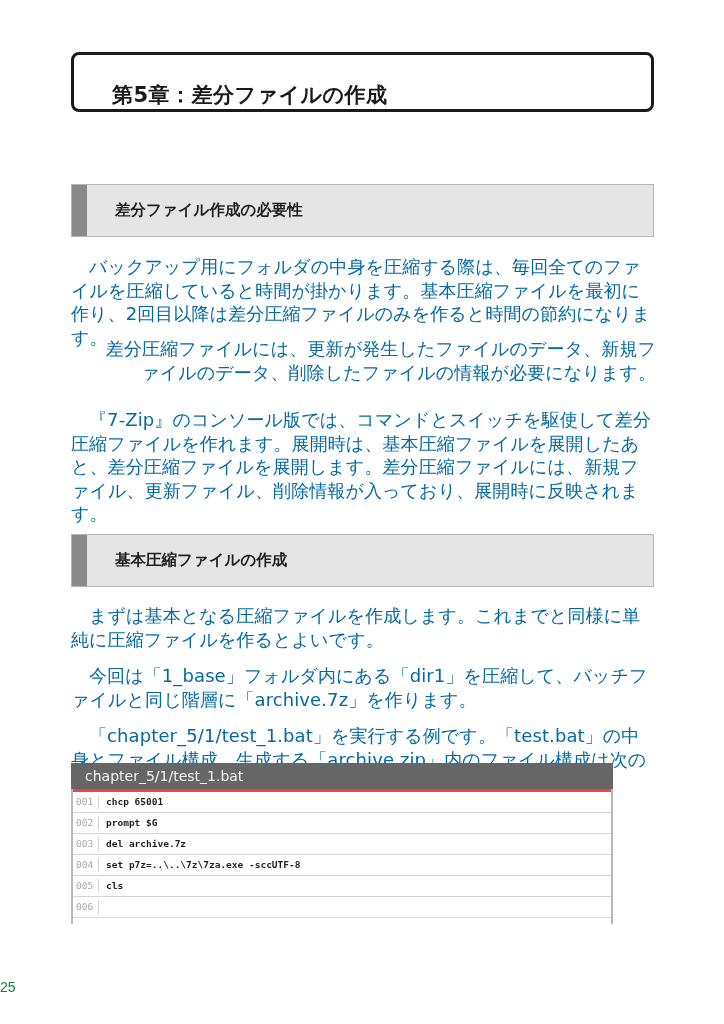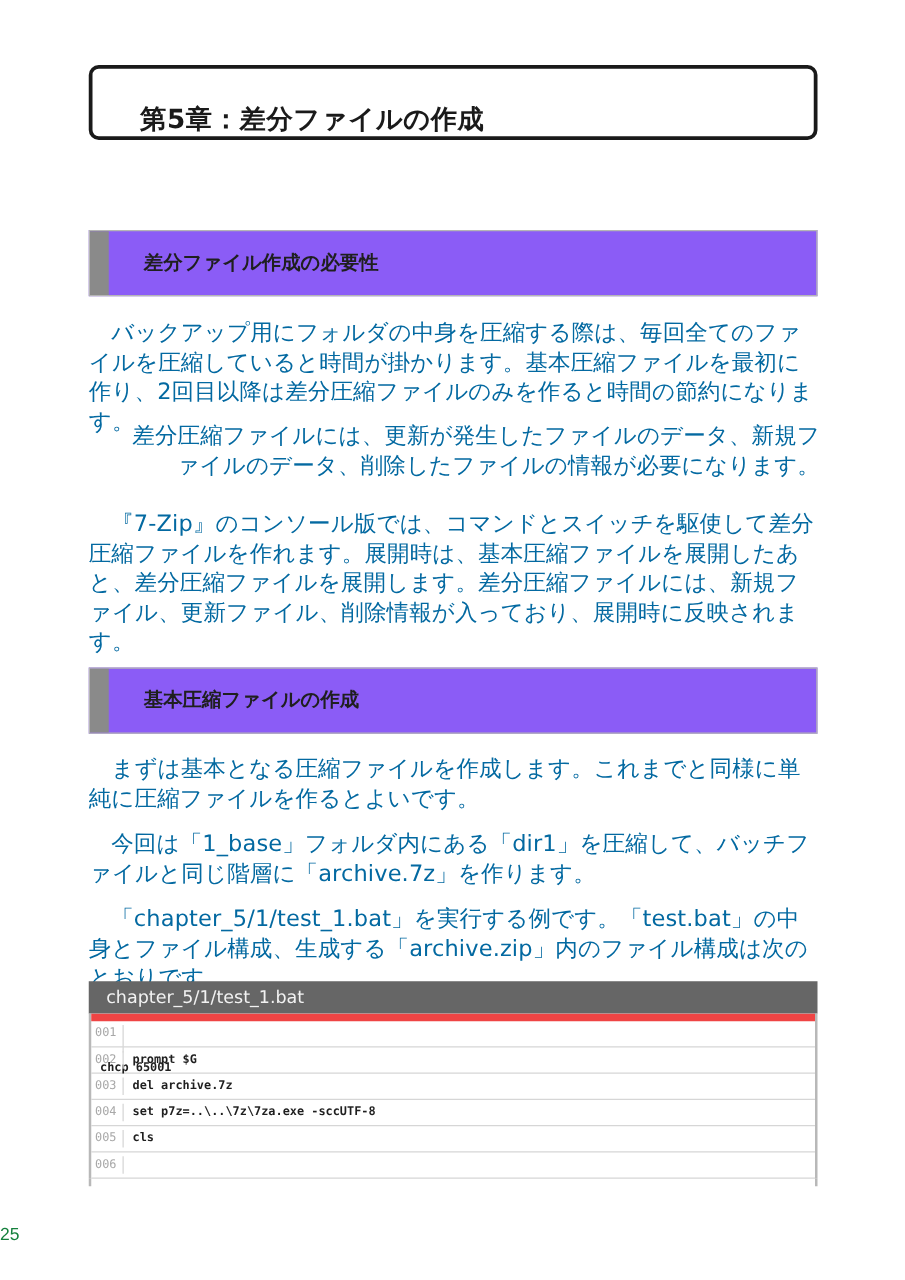--- a/index.html
+++ b/index.html
@@ -13,52 +13,52 @@
       border: 3px solid #1a1a1a; border-radius: 8px; box-sizing: border-box;
       width: 583px;
     }
     .chapter-title {
       position: absolute; left: 38px; top: 26px;
       font-size: 21px; font-weight: bold; color: #1a1a1a; letter-spacing: 0.5px;
       white-space: nowrap;
     }
     .section-box {
       position: absolute; left: 71px; width: 583px; height: 53px;
-      border: 1px solid #b5b5b5; box-sizing: border-box; background: #8b5cf6;
+      border: 1px solid #b5b5b5; box-sizing: border-box; background: #e5e5e5;
     }
     .section-bar {
       position: absolute; left: 0; top: 0; bottom: 0; width: 15px; background: #8a8a8a;
     }
     .section-title {
       position: absolute; left: 43px; top: 15px;
       font-size: 15.5px; font-weight: bold; color: #1f1f1f; white-space: nowrap;
     }
     .para {
       position: absolute; left: 71px; width: 585px;
       font-size: 18px; line-height: 23.5px; color: #0369a1;
       text-indent: 1em; margin: 0; letter-spacing: 0.1px;
     }
     .code-block {
-      position: absolute; left: 71px; top: 785px; width: 583px;
+      position: absolute; left: 71px; top: 763px; width: 542px;
     }
     .code-header {
       height: 26px; background: #666666; color: #f2f2f2;
       font-size: 14px; line-height: 26px; padding-left: 14px;
       font-family: "DejaVu Sans", sans-serif;
     }
     .code-body {
       border-left: 2px solid #b8b8b8; border-right: 2px solid #b8b8b8;
       background: #fff;
     }
     .code-row {
       display: flex; height: 20px; border-bottom: 1px solid #d6d6d6;
       font-family: "DejaVu Sans Mono", "Liberation Mono", monospace;
       font-size: 9.5px; line-height: 20px;
     }
-    .code-row:first-child { border-top: 6px solid #ef4444; flex-direction: column; }
+    .code-row:first-child { border-top: 3px solid #ef4444; }
     .line-no {
       width: 22px; color: #a8a8a8; padding-left: 3px;
       border-right: 1px solid #d6d6d6; flex: 0 0 22px;
       margin: 3px 0; line-height: 14px;
     }
     .line-code {
       padding-left: 7px; color: #1f1f1f; font-weight: bold; white-space: pre;
     }
     .code-tail {
       height: 6px; border-left: 2px solid #b8b8b8; border-right: 2px solid #b8b8b8;

